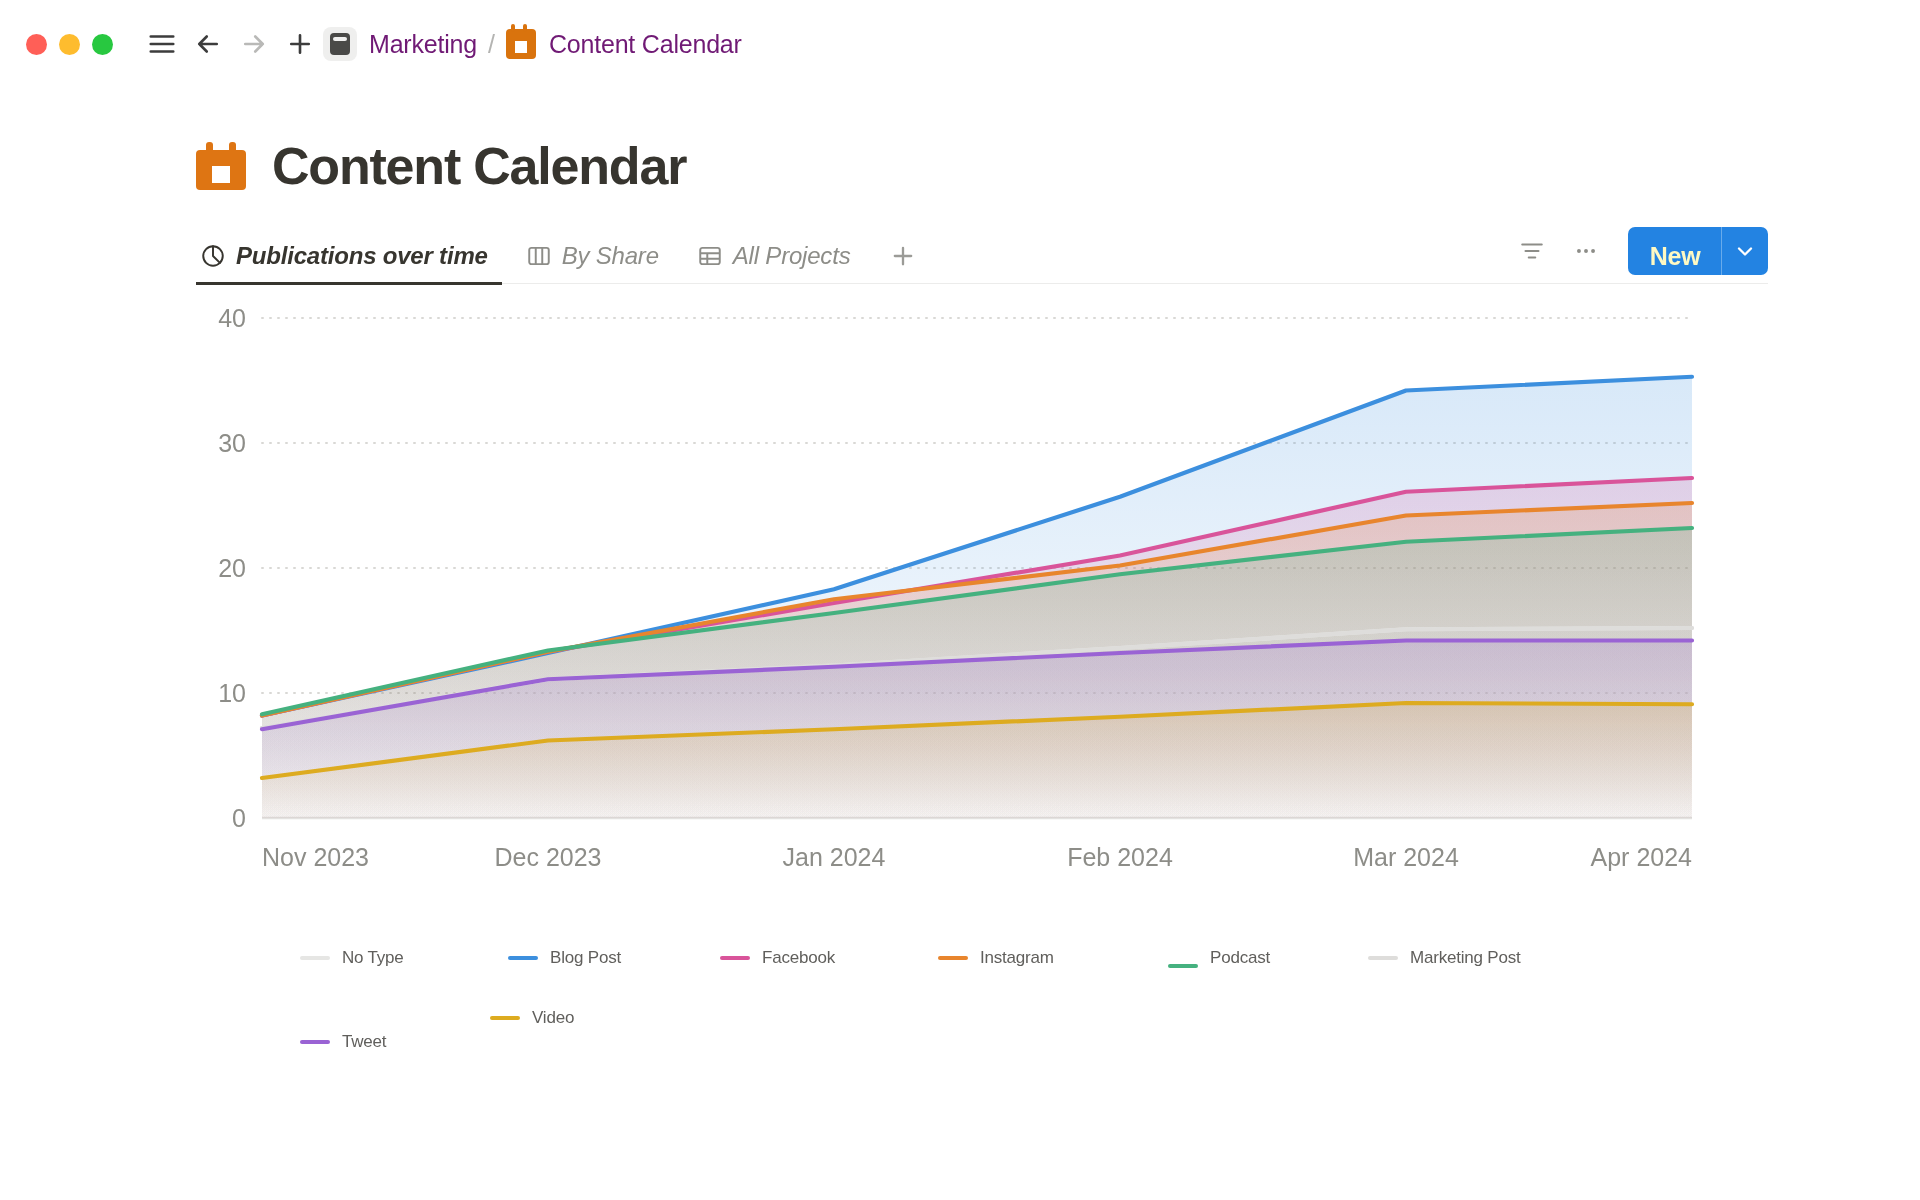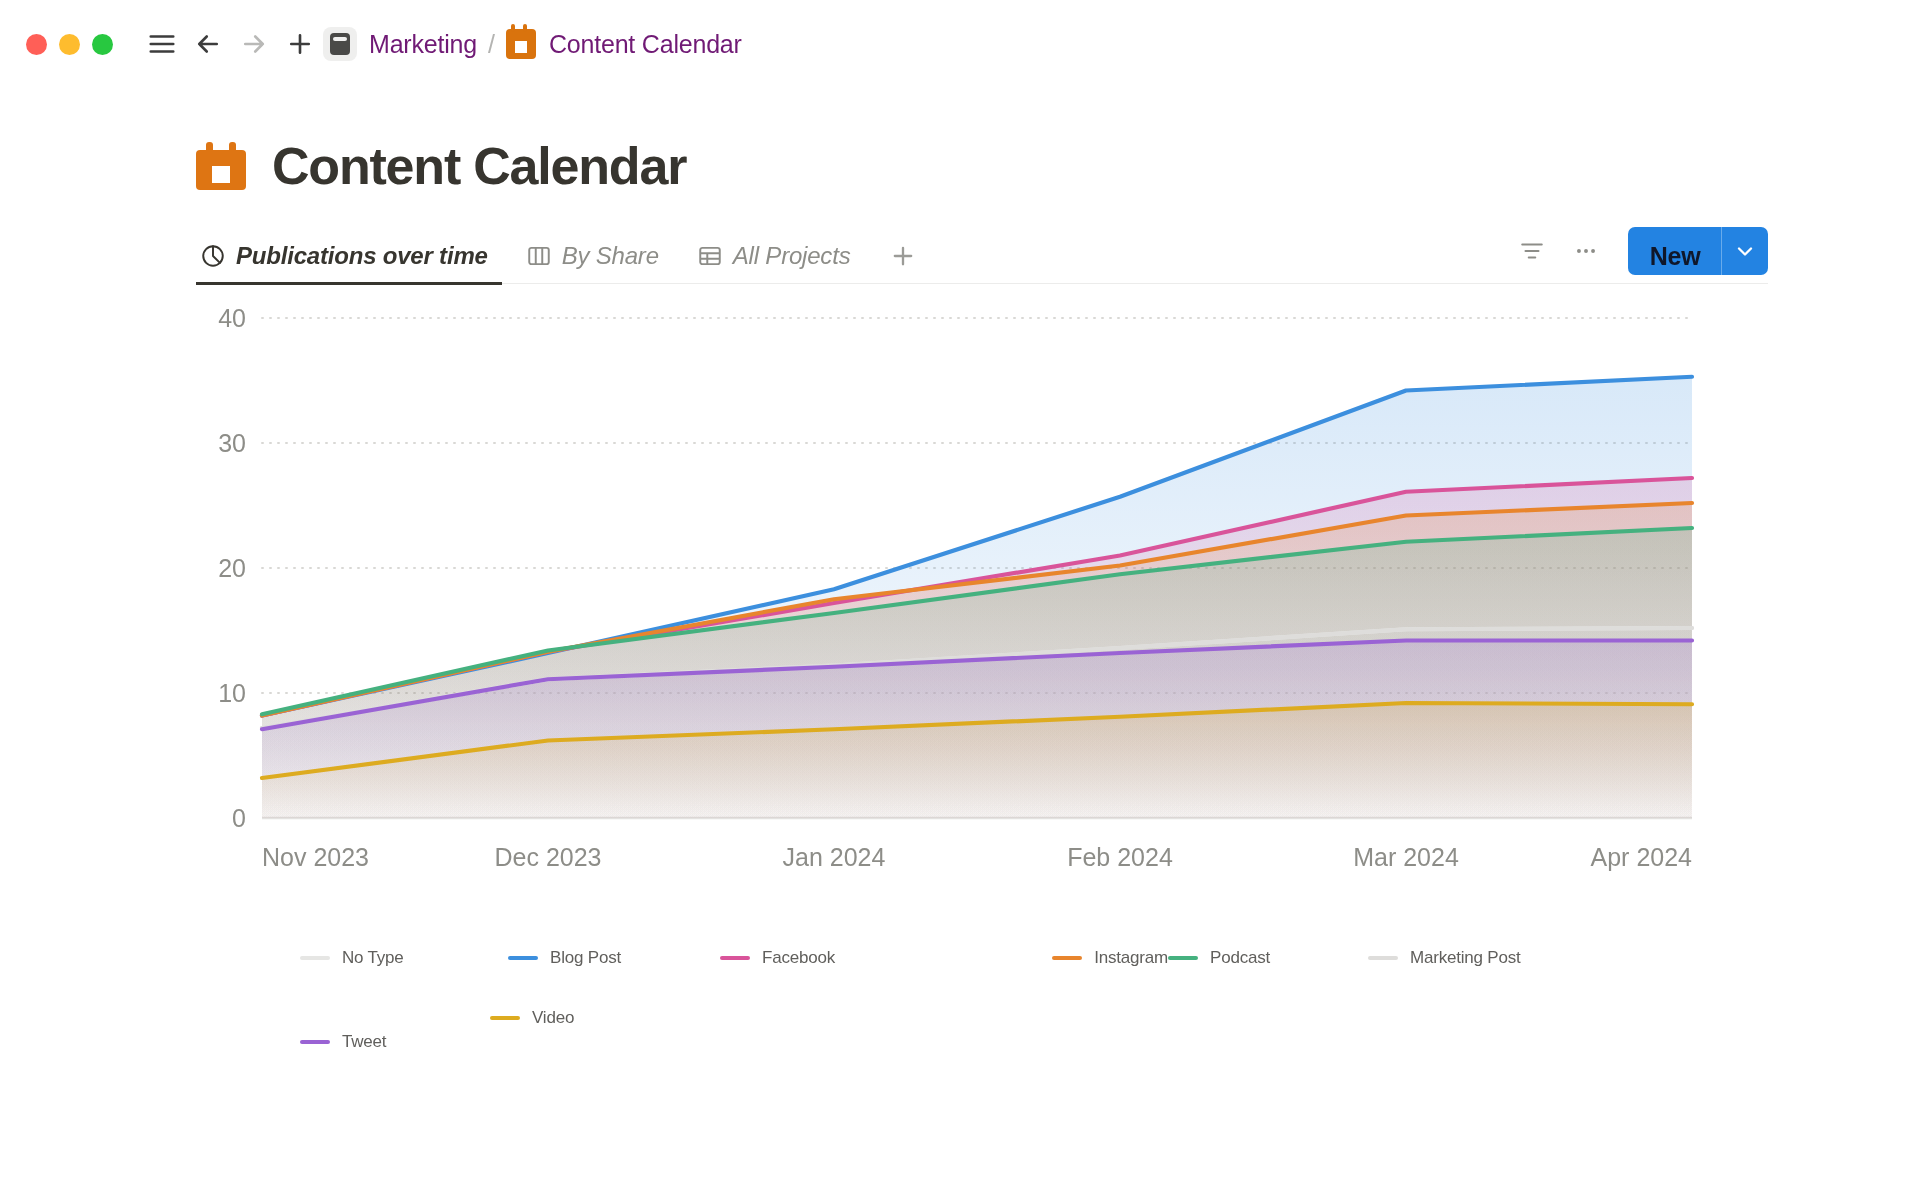--- a/index.html
+++ b/index.html
@@ -167,21 +167,21 @@
   }
   .new-btn {
     display: flex; align-items: stretch;
     background: #2383e2; border-radius: 7px;
     height: 48px; overflow: hidden; cursor: pointer;
     margin-left: 8px;
   }
   .new-btn .lbl {
     display: flex; align-items: center;
     padding: 11px 20px 0 22px;
-    color: #0f172a; font-size: 25px; font-weight: 600;
+    color: #fef9c3; font-size: 25px; font-weight: 600;
     letter-spacing: -0.2px;
   }
   .new-btn .div { width: 1.5px; background: rgba(255,255,255,.32); }
   .new-btn .chev {
     display: flex; align-items: center; justify-content: center;
     width: 46px; color: #ffffff;
   }
 
   
   .chart-wrap {
@@ -400,25 +400,25 @@
         <span>No Type</span>
       </div>
       <div class="lg-item" style="width: 212px;">
         <span class="lg-swatch" style="background: rgb(60, 143, 222);"></span>
         <span>Blog Post</span>
       </div>
       <div class="lg-item" style="width: 218px;">
         <span class="lg-swatch" style="background: rgb(217, 84, 154);"></span>
         <span>Facebook</span>
       </div>
-      <div class="lg-item" style="width: 230px; justify-content: flex-end;">
+      <div class="lg-item" style="width: 230px;">
         <span class="lg-swatch" style="background: rgb(232, 133, 45);"></span>
         <span>Instagram</span>
       </div>
-      <div class="lg-item" style="width: 200px;">
+      <div class="lg-item" style="width: 200px; align-items: flex-end;">
         <span class="lg-swatch" style="background: rgb(69, 177, 127);"></span>
         <span>Podcast</span>
       </div>
       <div class="lg-item" style="width: 212px;">
         <span class="lg-swatch" style="background: rgb(222, 221, 219);"></span>
         <span>Marketing Post</span>
       </div>
       <div class="lg-item" style="width: 190px; margin-top: 48px;">
         <span class="lg-swatch" style="background: rgb(154, 99, 212);"></span>
         <span>Tweet</span>

